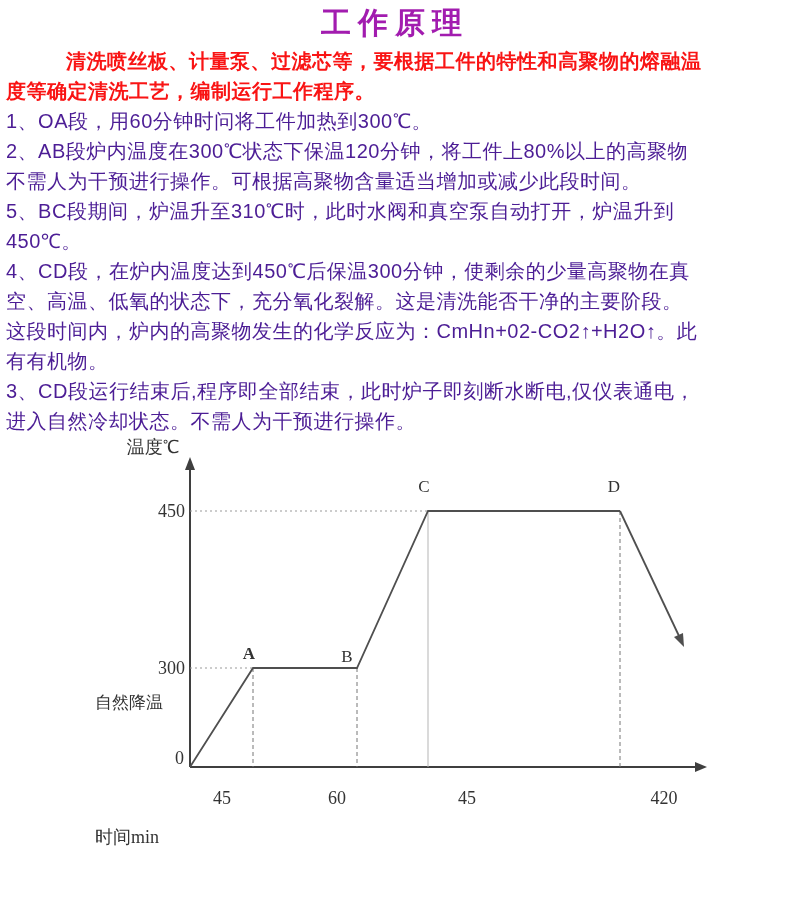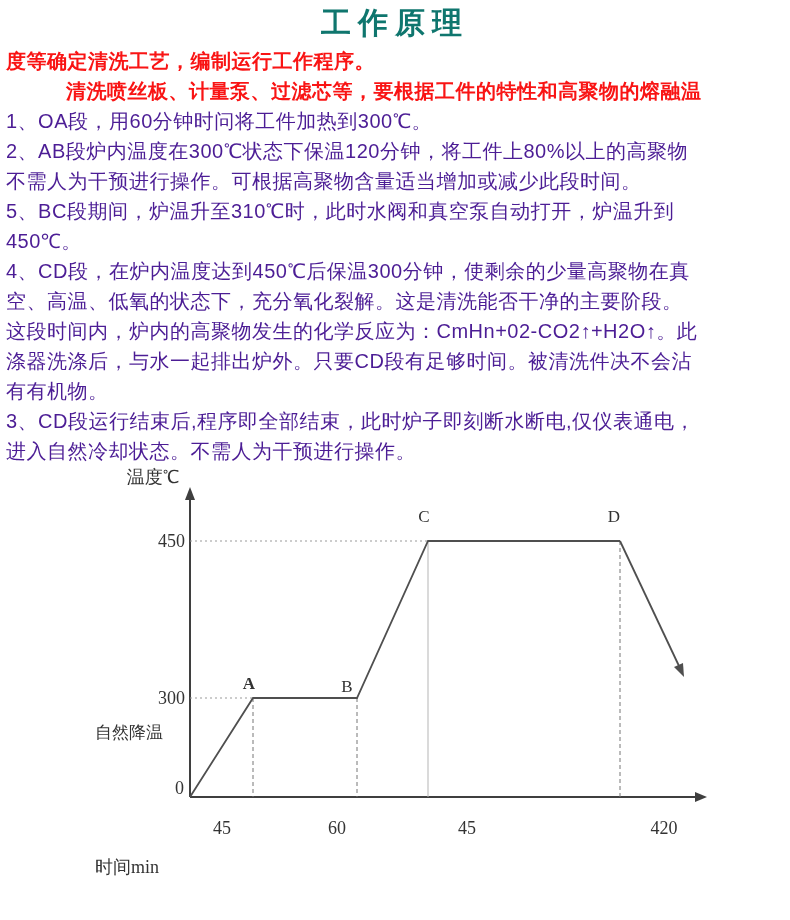--- a/index.html
+++ b/index.html
@@ -9,21 +9,21 @@
     -webkit-font-smoothing: antialiased;
   }
   .page { width: 790px; height: 920px; position: relative; background: #fff; }
 
   .title {
     margin: 6px 0 6px 0;
     text-align: center;
     font-size: 30px; line-height: 34px;
     font-weight: bold;
     letter-spacing: 7px;
-    color: #0f766e;
+    color: #a21caf;
   }
 
   .textblock { padding: 0 8px 0 6px; }
 
   .intro-line {
     color: #f91414; font-weight: bold;
     font-size: 20px; line-height: 30px;
     letter-spacing: 0.5px;
     white-space: nowrap;
   }
@@ -46,40 +46,39 @@
 </style>
 </head>
 <body>
 
 <div class="page">
 
   <h1 class="title">工作原理</h1>
 
   <div class="textblock">
     <div class="intro">
+      <div class="intro-line first">清洗喷丝板、计量泵、过滤芯等，要根据工件的特性和高聚物的熔融温</div>
       <div class="intro-line">度等确定清洗工艺，编制运行工作程序。</div>
-      <div class="intro-line first">清洗喷丝板、计量泵、过滤芯等，要根据工件的特性和高聚物的熔融温</div>
     </div>
 
     <div>
       <div class="body-line">1、OA段，用60分钟时问将工件加热到300℃。</div>
     </div>
     <div>
       <div class="body-line">2、AB段炉内温度在300℃状态下保温120分钟，将工件上80%以上的高聚物</div>
       <div class="body-line">不需人为干预进行操作。可根据高聚物含量适当增加或减少此段时间。</div>
     </div>
     <div>
       <div class="body-line">5、BC段期间，炉温升至310℃时，此时水阀和真空泵自动打开，炉温升到</div>
       <div class="body-line">450℃。</div>
     </div>
     <div>
       <div class="body-line">4、CD段，在炉内温度达到450℃后保温300分钟，使剩余的少量高聚物在真</div>
       <div class="body-line">空、高温、低氧的状态下，充分氧化裂解。这是清洗能否干净的主要阶段。</div>
       <div class="body-line">这段时间内，炉内的高聚物发生的化学反应为：CmHn+02-CO2↑+H2O↑。此</div>
-      <div class="body-line">涤器洗涤后，与水一起排出炉外。只要CD段有足够时间。被清洗件决不会沾</div>
       <div class="body-line">有有机物。</div>
     </div>
     <div>
       <div class="body-line">3、CD段运行结束后,程序即全部结束，此时炉子即刻断水断电,仅仪表通电，</div>
       <div class="body-line">进入自然冷却状态。不需人为干预进行操作。</div>
     </div>
   </div>
 
   <div class="chart-wrap">
     <svg width="790" height="420" viewBox="0 0 790 420" xmlns="http://www.w3.org/2000/svg">

